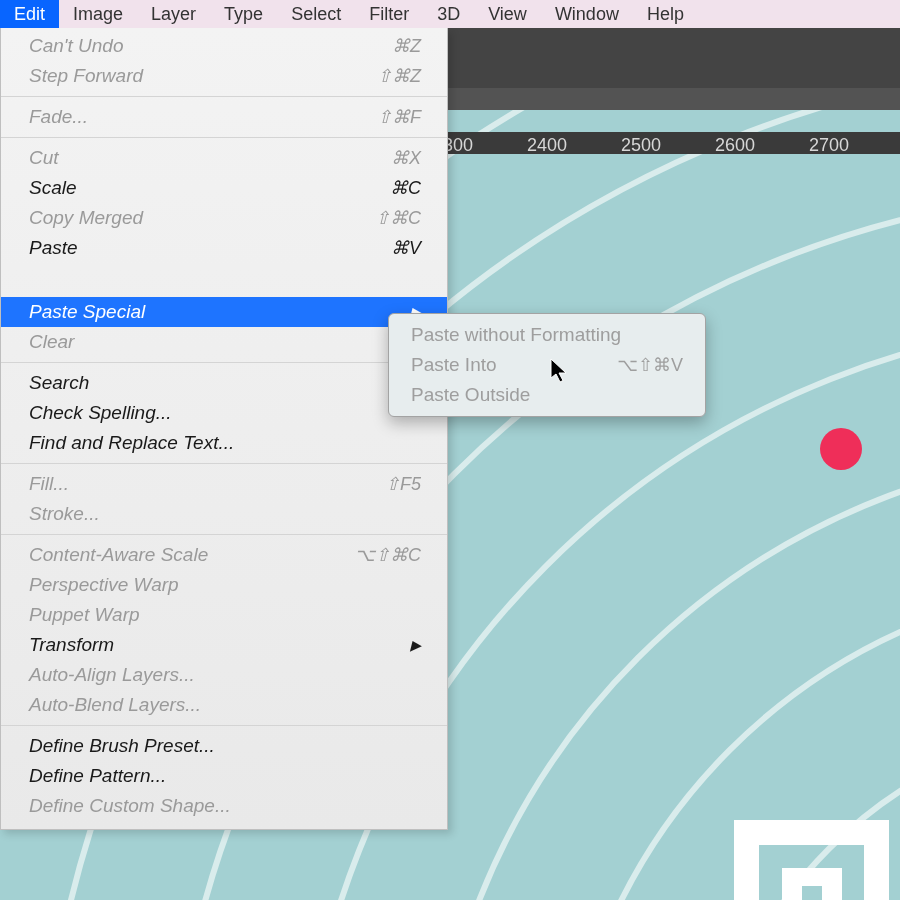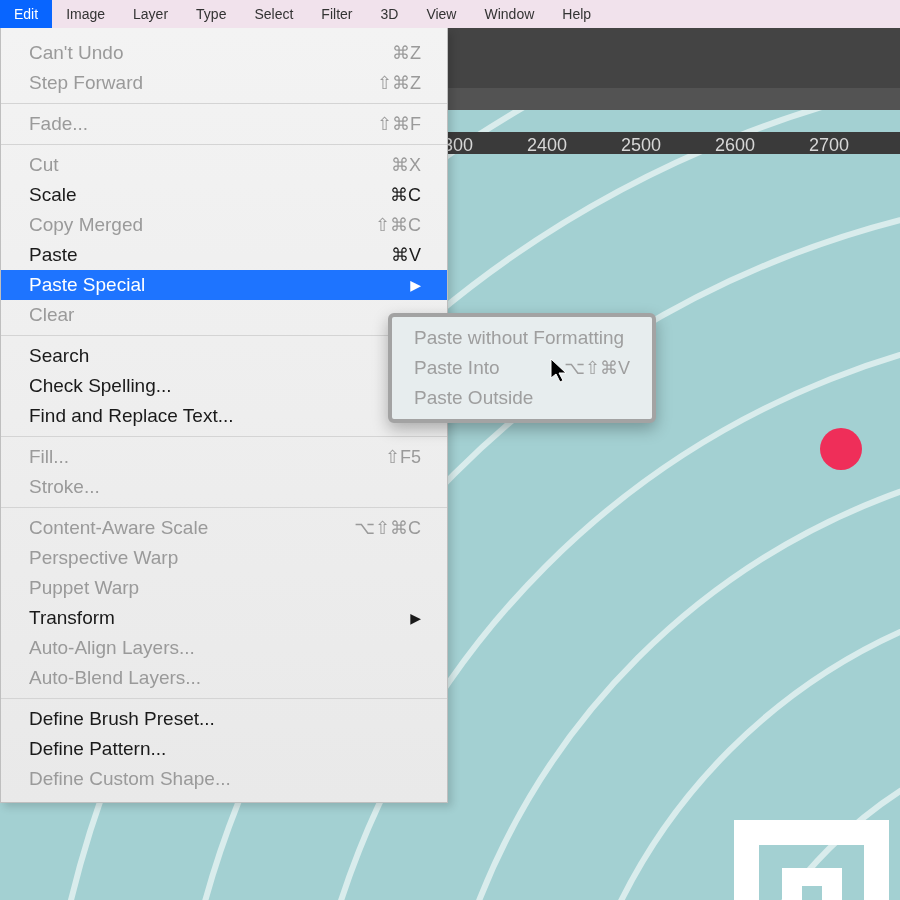--- a/index.html
+++ b/index.html
@@ -1,50 +1,50 @@
 <!DOCTYPE html>
 <html><head>
 <meta charset="utf-8">
 <style>
   * { box-sizing: border-box; margin: 0; padding: 0; }
   html, body { width: 900px; height: 900px; overflow: hidden; font-family: -apple-system, "Helvetica Neue", Arial, sans-serif; }
   body { background: #535353; position: relative; }
 
   
   .menubar { position: absolute; top: 0; left: 0; right: 0; height: 28px; background: #f1e2ec; display: flex; align-items: center; z-index: 50; }
-  .menubar .menu-item { padding: 0 14px; height: 28px; display: flex; align-items: center; font-size: 14px; color: #333; cursor: default; }
+  .menubar .menu-item { padding: 0 14px; height: 28px; display: flex; align-items: center; font-size: 18px; color: #333; cursor: default; }
   .menubar .menu-item.active { background: #0865ff; color: #fff; }
 
   
   .toolbar-strip { position: absolute; top: 28px; left: 0; right: 0; height: 60px; background: #444444; z-index: 10; }
 
   
   .ruler { position: absolute; top: 88px; left: 0; right: 0; height: 22px; background: #3a3a3a; color: #d7d7d7; font-size: 18px; z-index: 9; overflow: hidden; margin-top: 44px; }
   .ruler .tick { position: absolute; top: 3px; width: 1px; height: 0; }
   .ruler .tick span { position: absolute; top: 0; left: 3px; }
 
   
   .canvas { position: absolute; top: 110px; left: 0; right: 0; bottom: 0; background: #a3d0d2; overflow: hidden; z-index: 5; }
   .canvas svg.arcs { position: absolute; top: 0; left: 0; }
   .dot { position: absolute; border-radius: 50%; }
   .dot.pink { width: 34px; height: 34px; background: #c981b8; top: 366px; left: 406px; }
   .dot.red { width: 42px; height: 42px; background: #ef2e59; top: 318px; left: 820px; }
   .logo-shape { position: absolute; right: 6px; bottom: 0; }
 
   
-  .dropdown { position: absolute; top: 28px; left: 0; width: 448px; background: linear-gradient(#f3f3f3, #e9e9e9); border: 1px solid #bfbfbf; border-top: none; box-shadow: 4px 4px 8px rgba(0,0,0,0.15); z-index: 40; padding: 10px 0 8px; }
+  .dropdown { position: absolute; top: 28px; left: 0; width: 448px; background: linear-gradient(#f3f3f3, #e9e9e9); border: 1px solid #bfbfbf; border-top: none; box-shadow: 4px 4px 8px rgba(0,0,0,0.15); z-index: 40; padding: 3px 0 8px; font-style: italic; }
   .dropdown .row { display: flex; align-items: center; justify-content: space-between; height: 30px; padding: 0 26px 0 28px; font-size: 19px; color: #1a1a1a; cursor: default; }
   .dropdown .row.disabled { color: #9a9a9a; }
-  .dropdown .row.highlight { background: #1e74ff; color: #fff; }
+  .dropdown .row.highlight { background: #1e74ff; color: #fff; margin-top: 34px; }
   .dropdown .row .sc { font-size: 18px; letter-spacing: 0; }
   .dropdown .row .arrow { font-size: 14px; margin-left: 6px; }
   .dropdown hr { border: none; border-top: 1px solid #d4d4d4; margin: 5px 0; }
 
   
-  .submenu { position: absolute; top: 313px; left: 388px; width: 268px; background: #e7edee; border: 4px solid #a3a3a3; border-radius: 6px; box-shadow: 0 6px 16px rgba(0,0,0,0.28); z-index: 60; padding: 6px 0; }
+  .submenu { position: absolute; top: 313px; left: 388px; width: 318px; background: #e7edee; border: 1px solid #a3a3a3; border-radius: 6px; box-shadow: 0 6px 16px rgba(0,0,0,0.28); z-index: 60; padding: 6px 0; }
   .submenu .row { display: flex; align-items: center; justify-content: space-between; height: 30px; padding: 0 22px 0 22px; font-size: 19px; color: #1a1a1a; cursor: default; }
   .submenu .row.disabled { color: #9e9e9e; }
   .submenu .row.highlight { background: #1e74ff; color: #fff; }
   .submenu .row .sc { font-size: 18px; }
 
   
   .cursor { position: absolute; top: 358px; left: 550px; z-index: 70; }
   .cursor svg { display: block; }
 
 </style>

